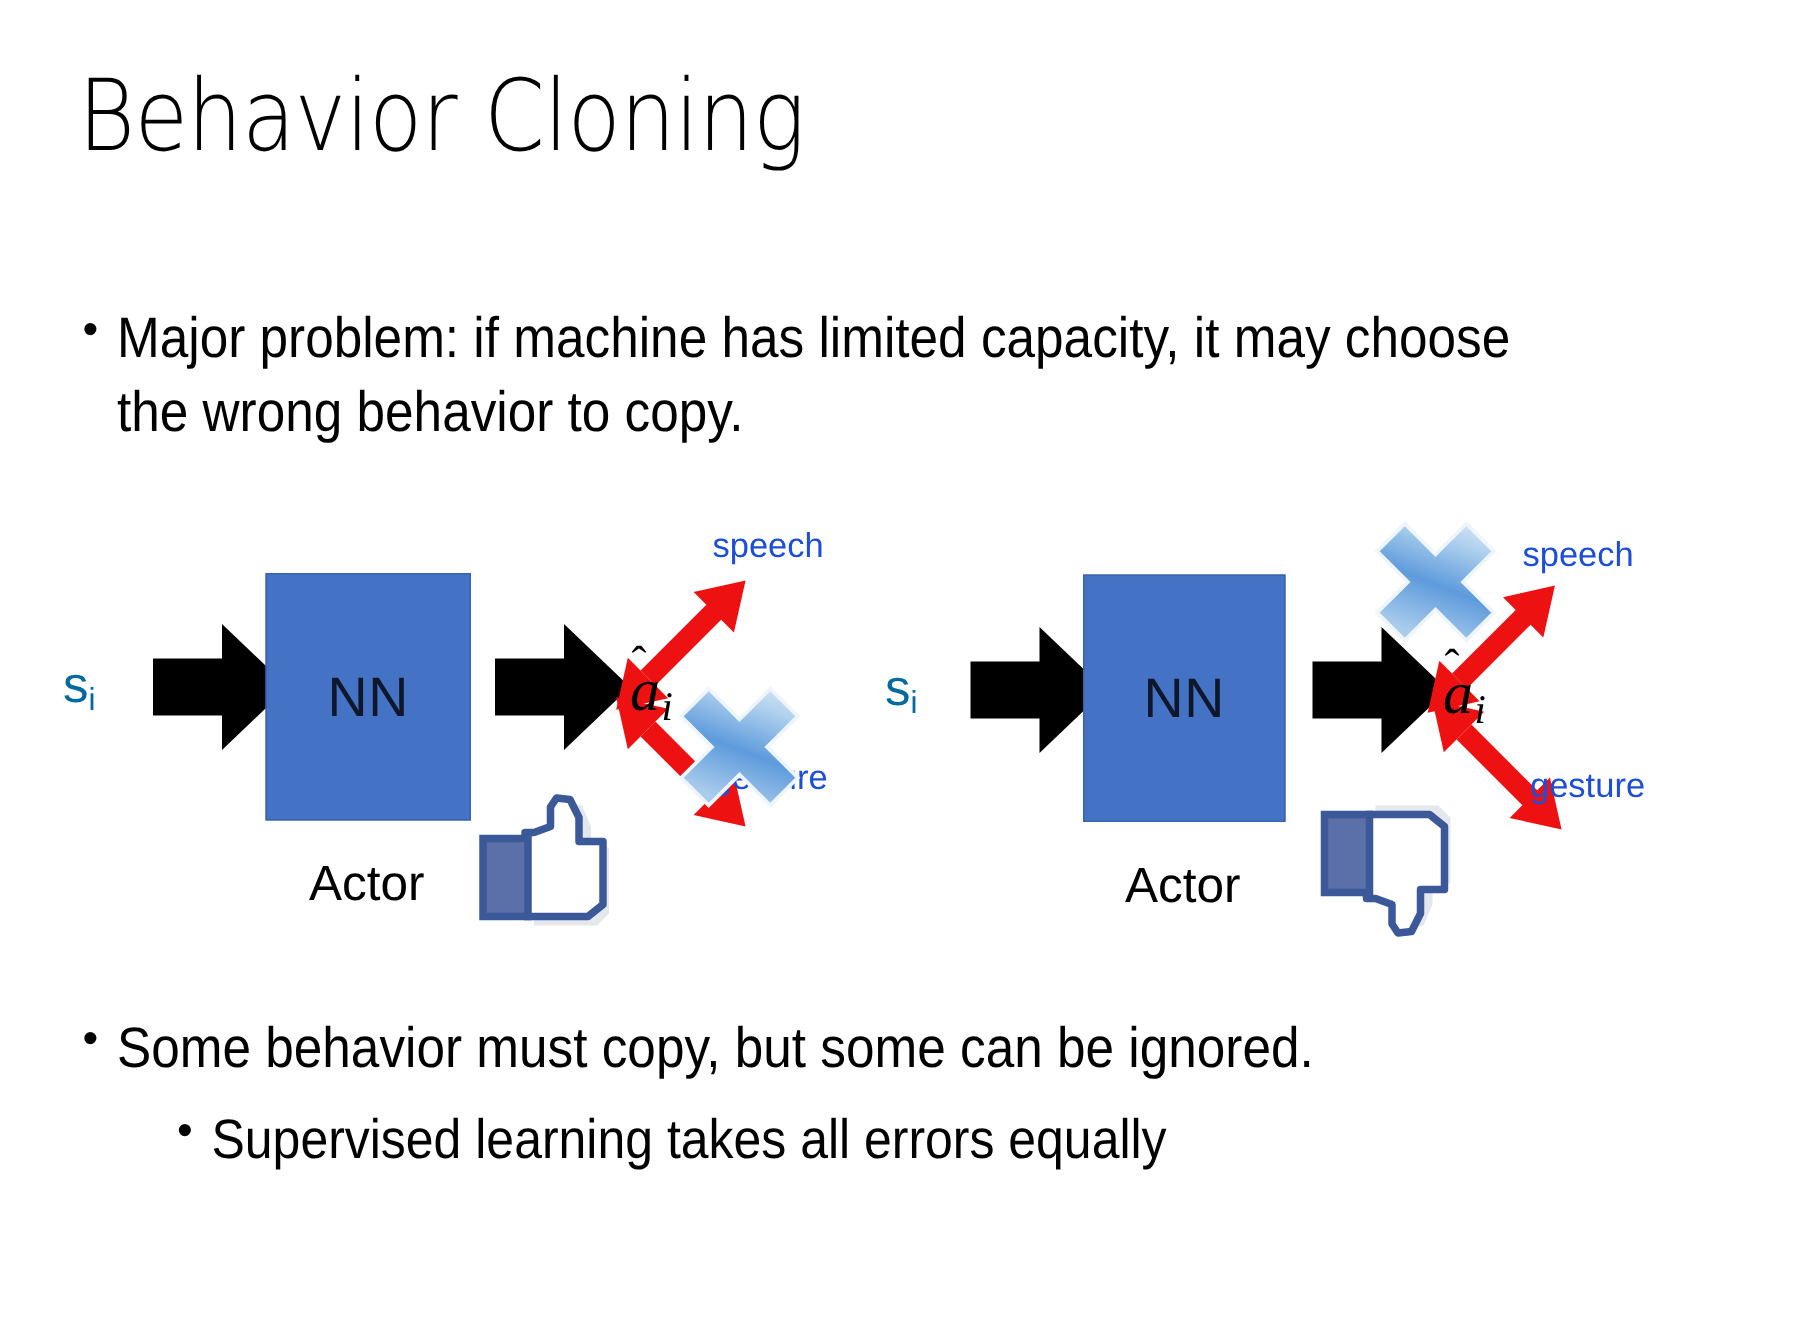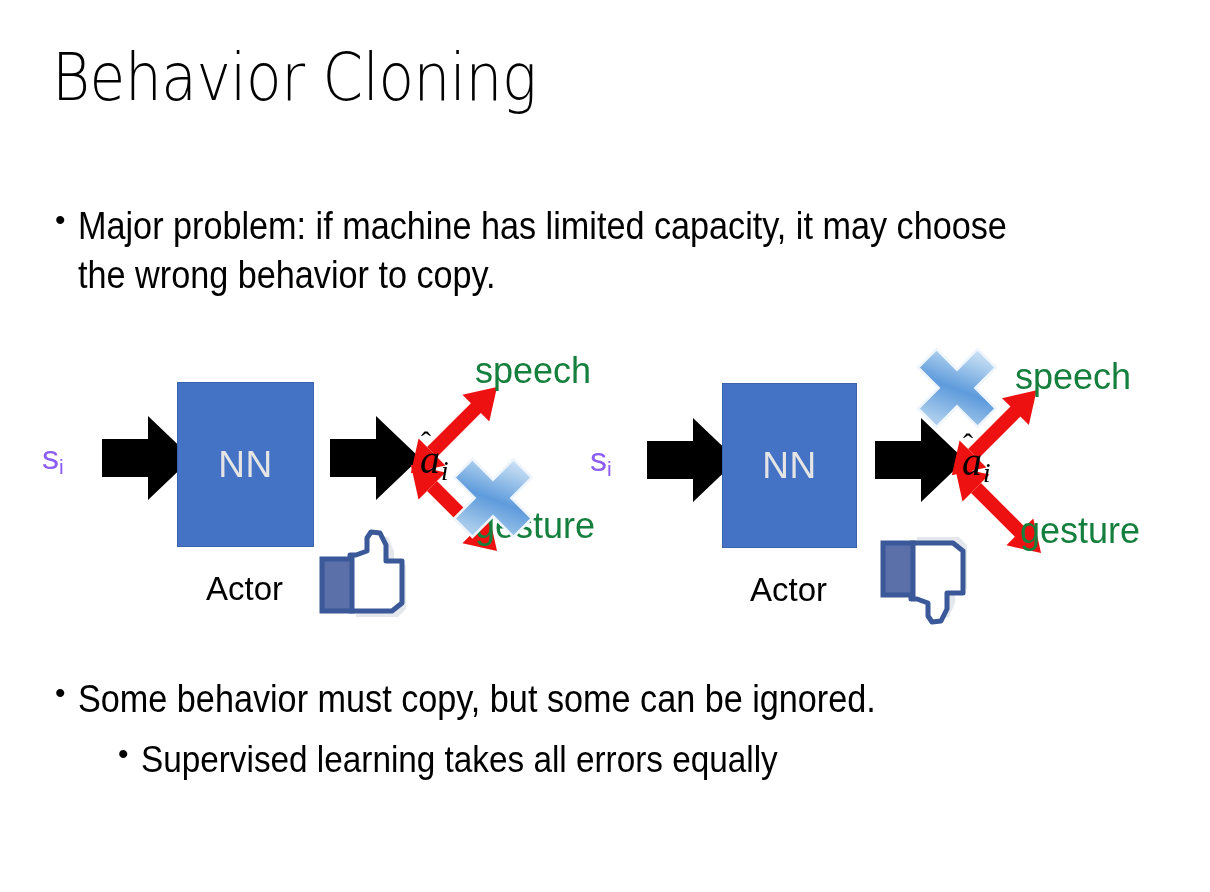--- a/index.html
+++ b/index.html
@@ -92,42 +92,42 @@
   #diagram-right { left: 565px; width: 620px; }
 
   
   .nn-box {
     position: absolute;
     background: #4472C4;
     border: 1px solid #3A63AE;
     display: flex;
     align-items: center;
     justify-content: center;
-    color: #e5e5e5;
+    color: #0f172a;
     font-size: 37px;
     font-weight: 400;
     font-family: "Liberation Sans", sans-serif;
     letter-spacing: 0.5px;
   }
 
   
   .actor-label {
     position: absolute;
     font-size: 33px;
     color: #000000;
     text-align: center;
     white-space: nowrap;
     margin-top: 18px;
   }
 
   
   .state-label {
     position: absolute;
     font-size: 34px;
-    color: #8b5cf6;
+    color: #0369a1;
     white-space: nowrap;
     font-family: "Liberation Sans", sans-serif;
   }
   .state-label sub {
     font-size: 0.62em;
     vertical-align: baseline;
     position: relative;
     top: 0.26em;
   }
   .action-label {
@@ -151,22 +151,22 @@
     font-style: italic;
     vertical-align: baseline;
     position: relative;
     top: 0.24em;
     left: 1px;
   }
 
   
   .mode-label {
     position: absolute;
-    font-size: 36px;
-    color: #15803d;
+    font-size: 23px;
+    color: #1d4ed8;
     white-space: nowrap;
     font-family: "Liberation Sans", sans-serif;
   }
 
   
   .overlay-svg {
     position: absolute;
     left: 0;
     top: 0;
     width: 620px;

